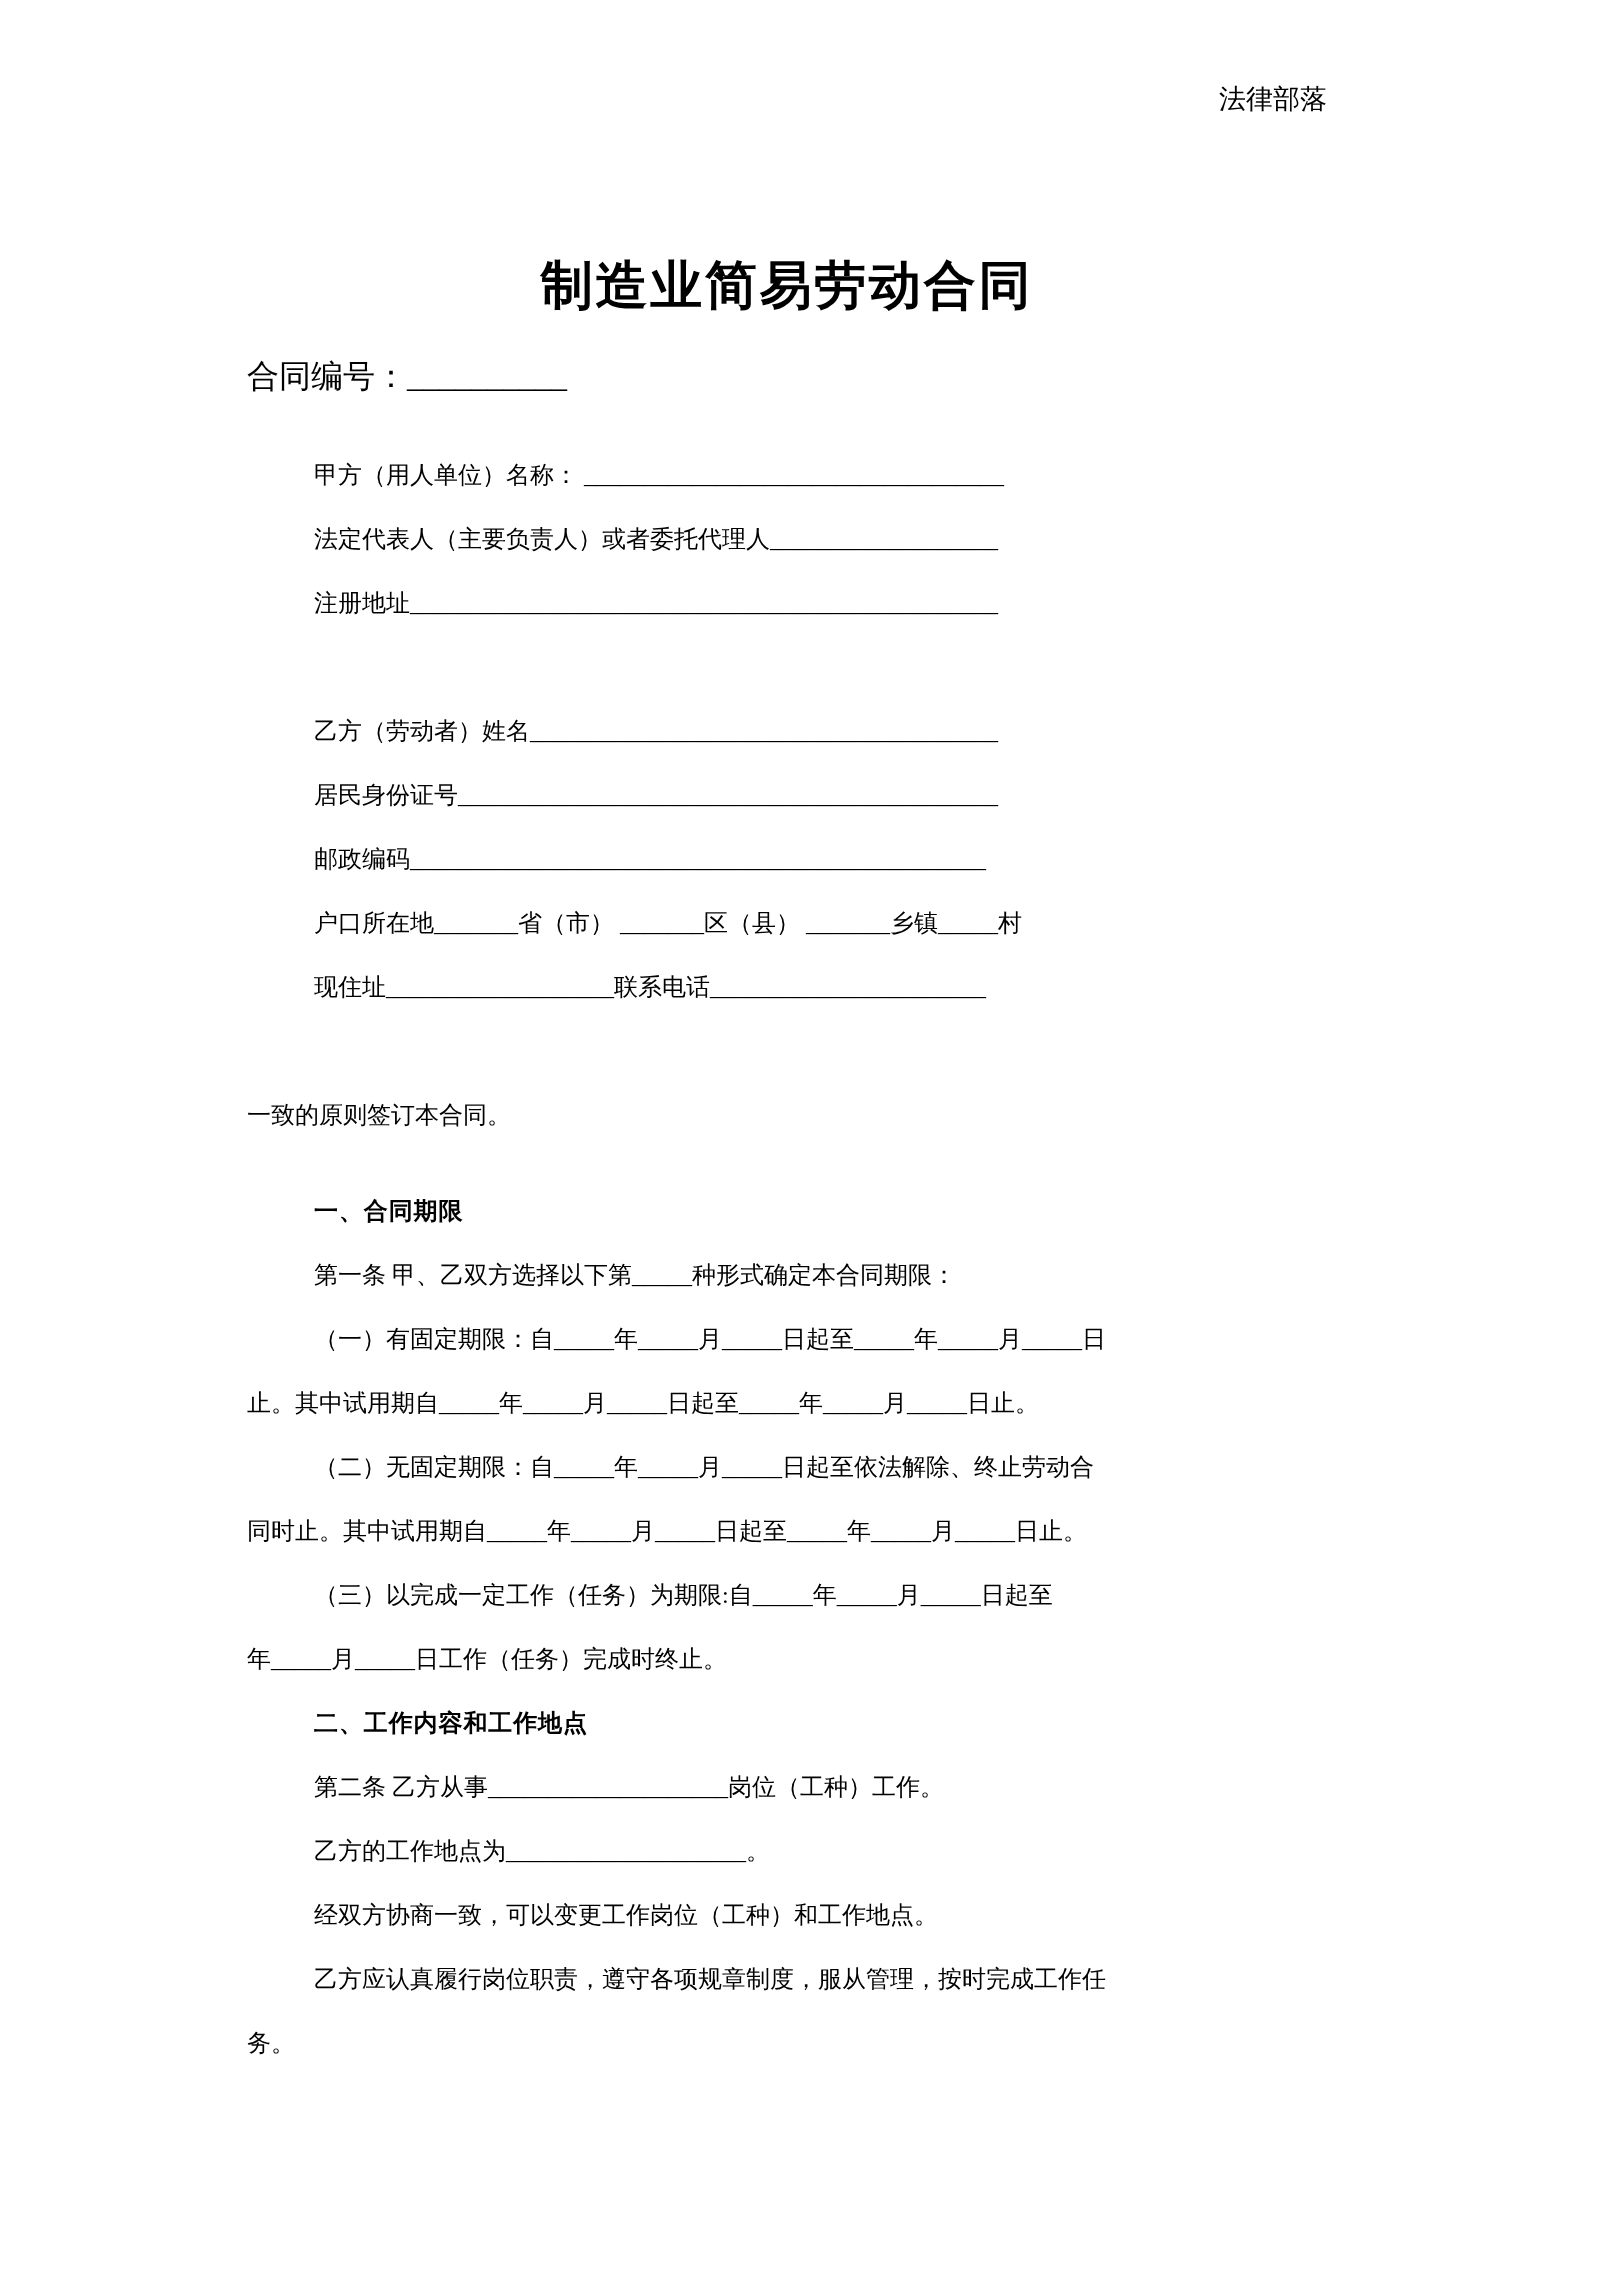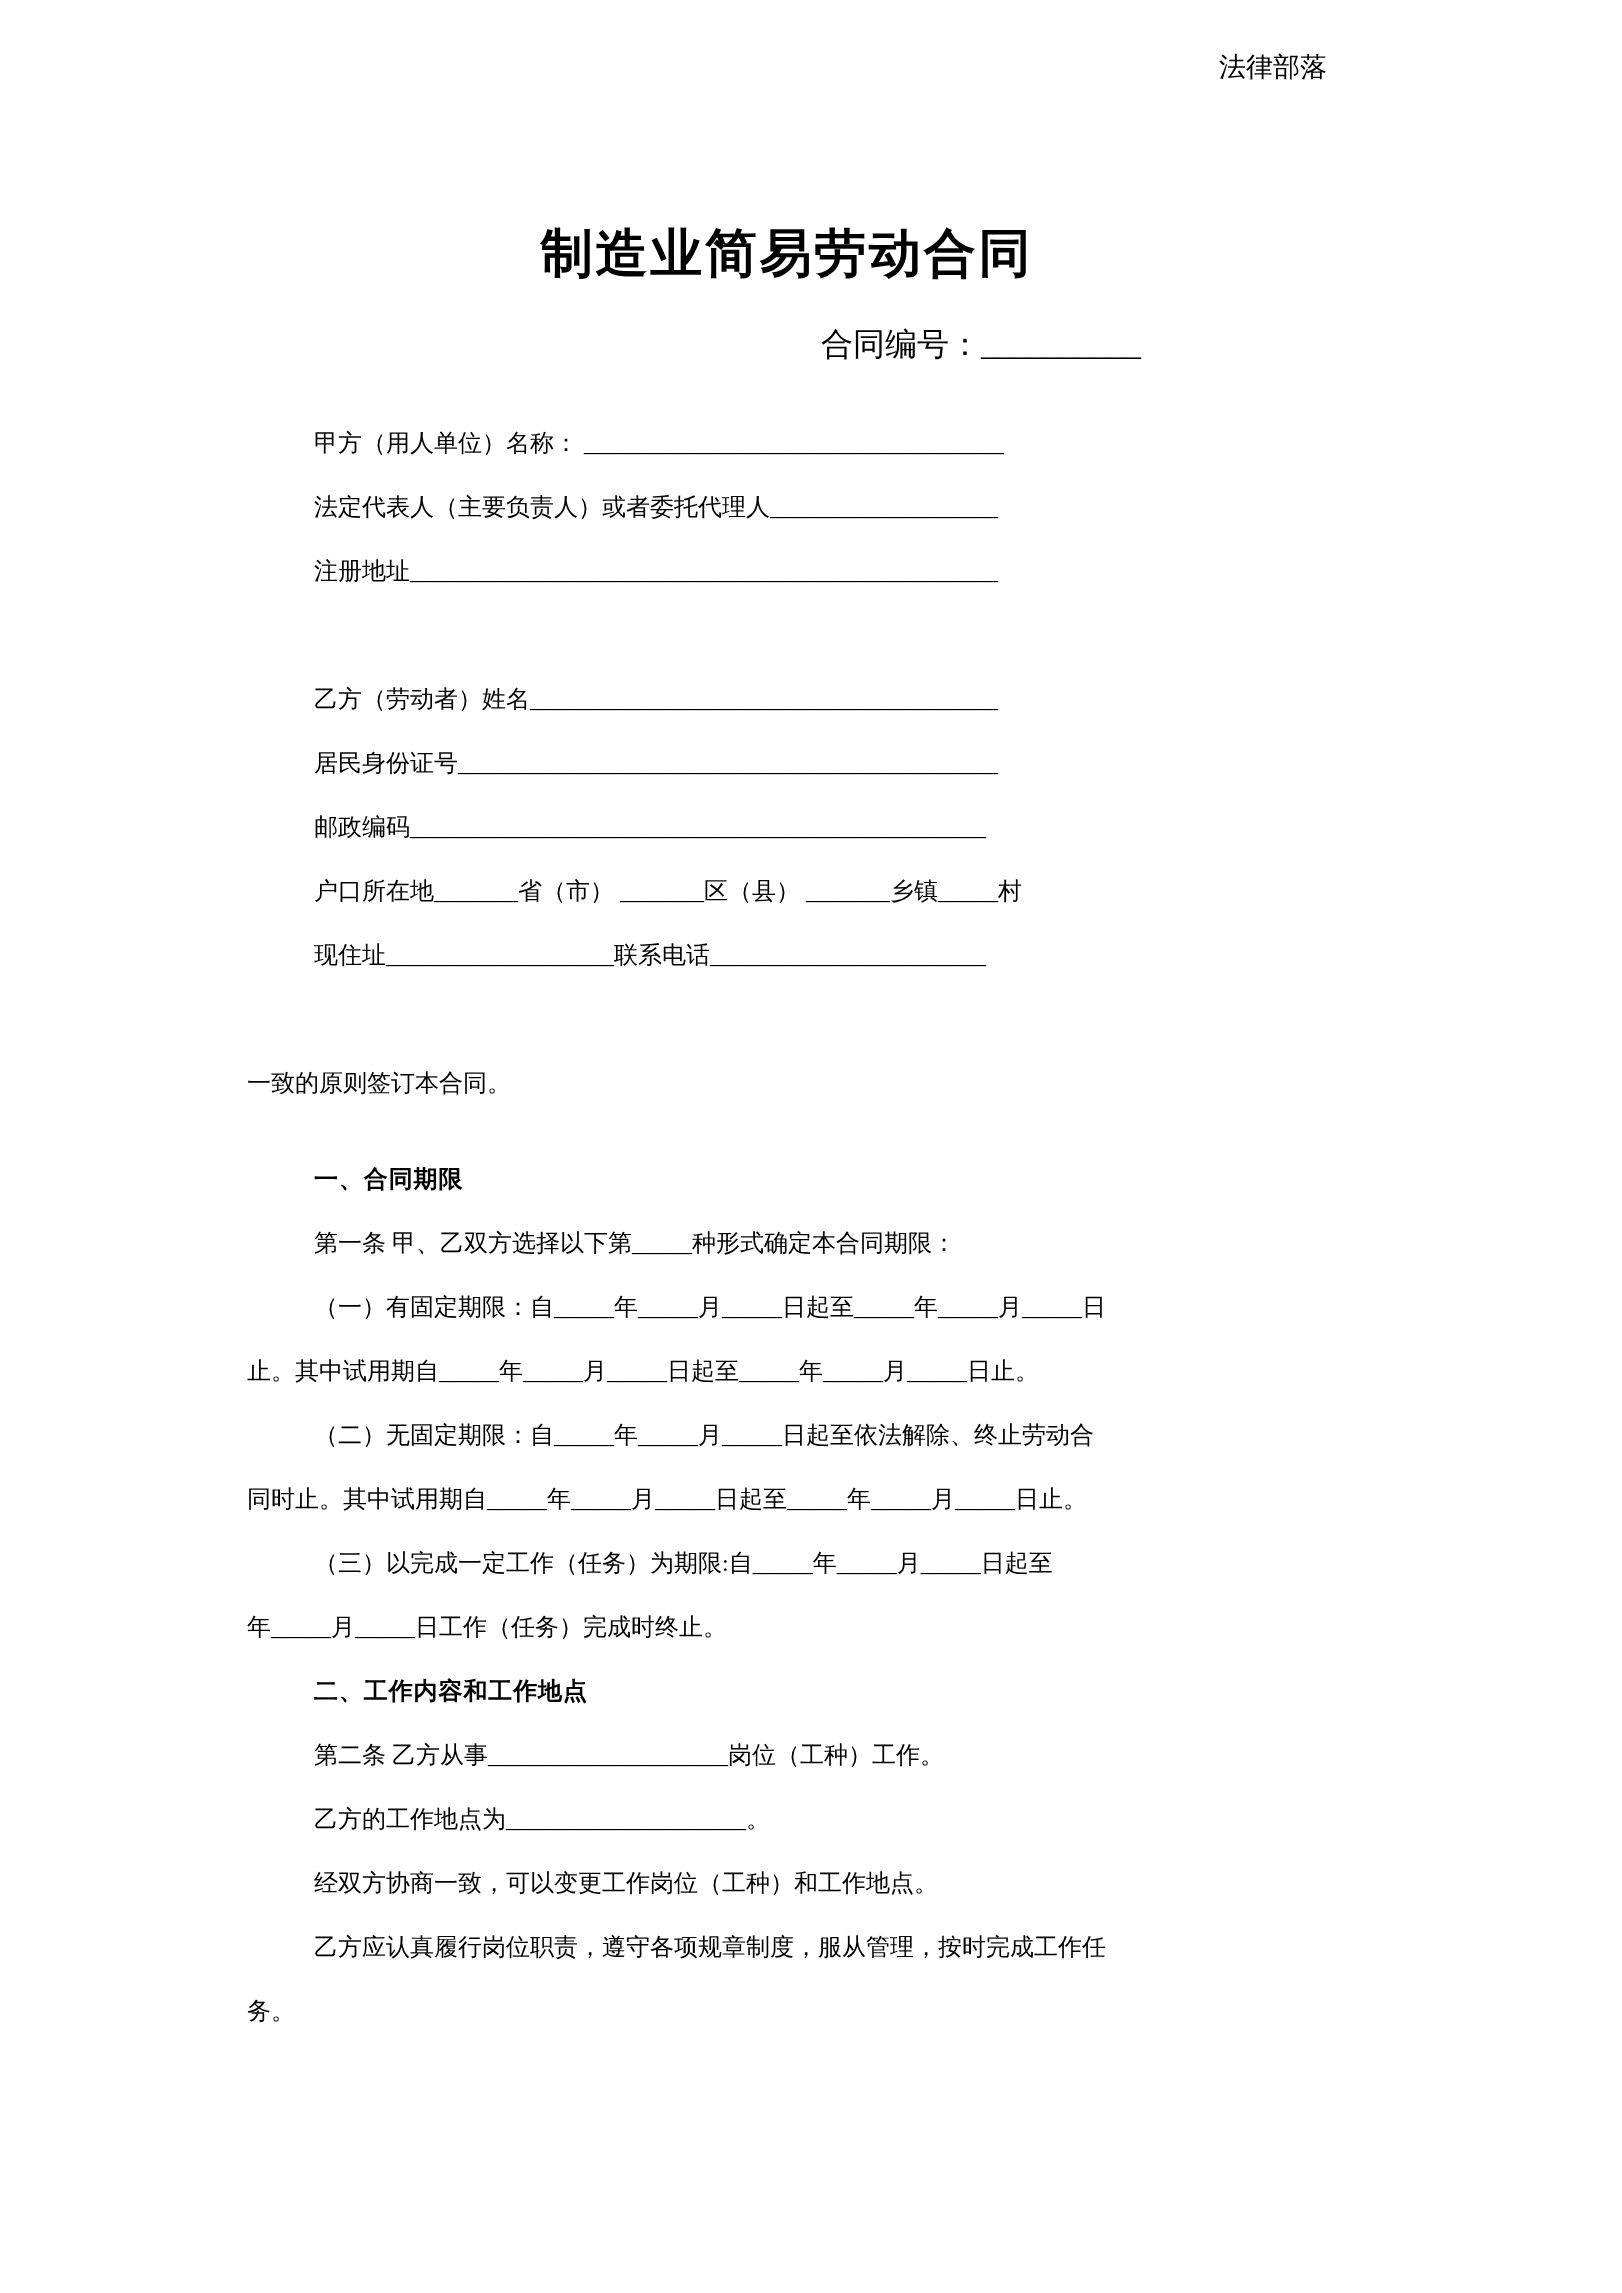--- a/index.html
+++ b/index.html
@@ -8,41 +8,40 @@
     background: #ffffff;
     color: #000000;
     font-family: "Liberation Serif", "DejaVu Serif", serif;
   }
   .page {
     position: relative;
     width: 1550px;
     min-height: 2294px;
     box-sizing: border-box;
     background: #ffffff;
-    padding: 48px 223px 55px 247px;
+    padding: 80px 223px 55px 247px;
     overflow: hidden;
   }
   .brand {
     text-align: right;
     font-size: 27px;
     line-height: 38px;
     white-space: nowrap;
   }
   .doc-title {
     margin: 135px 0 10px 0;
     text-align: center;
     font-size: 52px;
     line-height: 65px;
     font-weight: bold;
     letter-spacing: 2.7px;
     white-space: nowrap;
   }
   .contract-no {
     margin: 25.5px 0 0 0;
-    text-align: right;
     padding-right: 186px;
     font-size: 32px;
     line-height: 64px;
     white-space: nowrap;
   }
   .line {
     margin: 0;
     font-size: 24px;
     line-height: 64px;
     white-space: nowrap;

